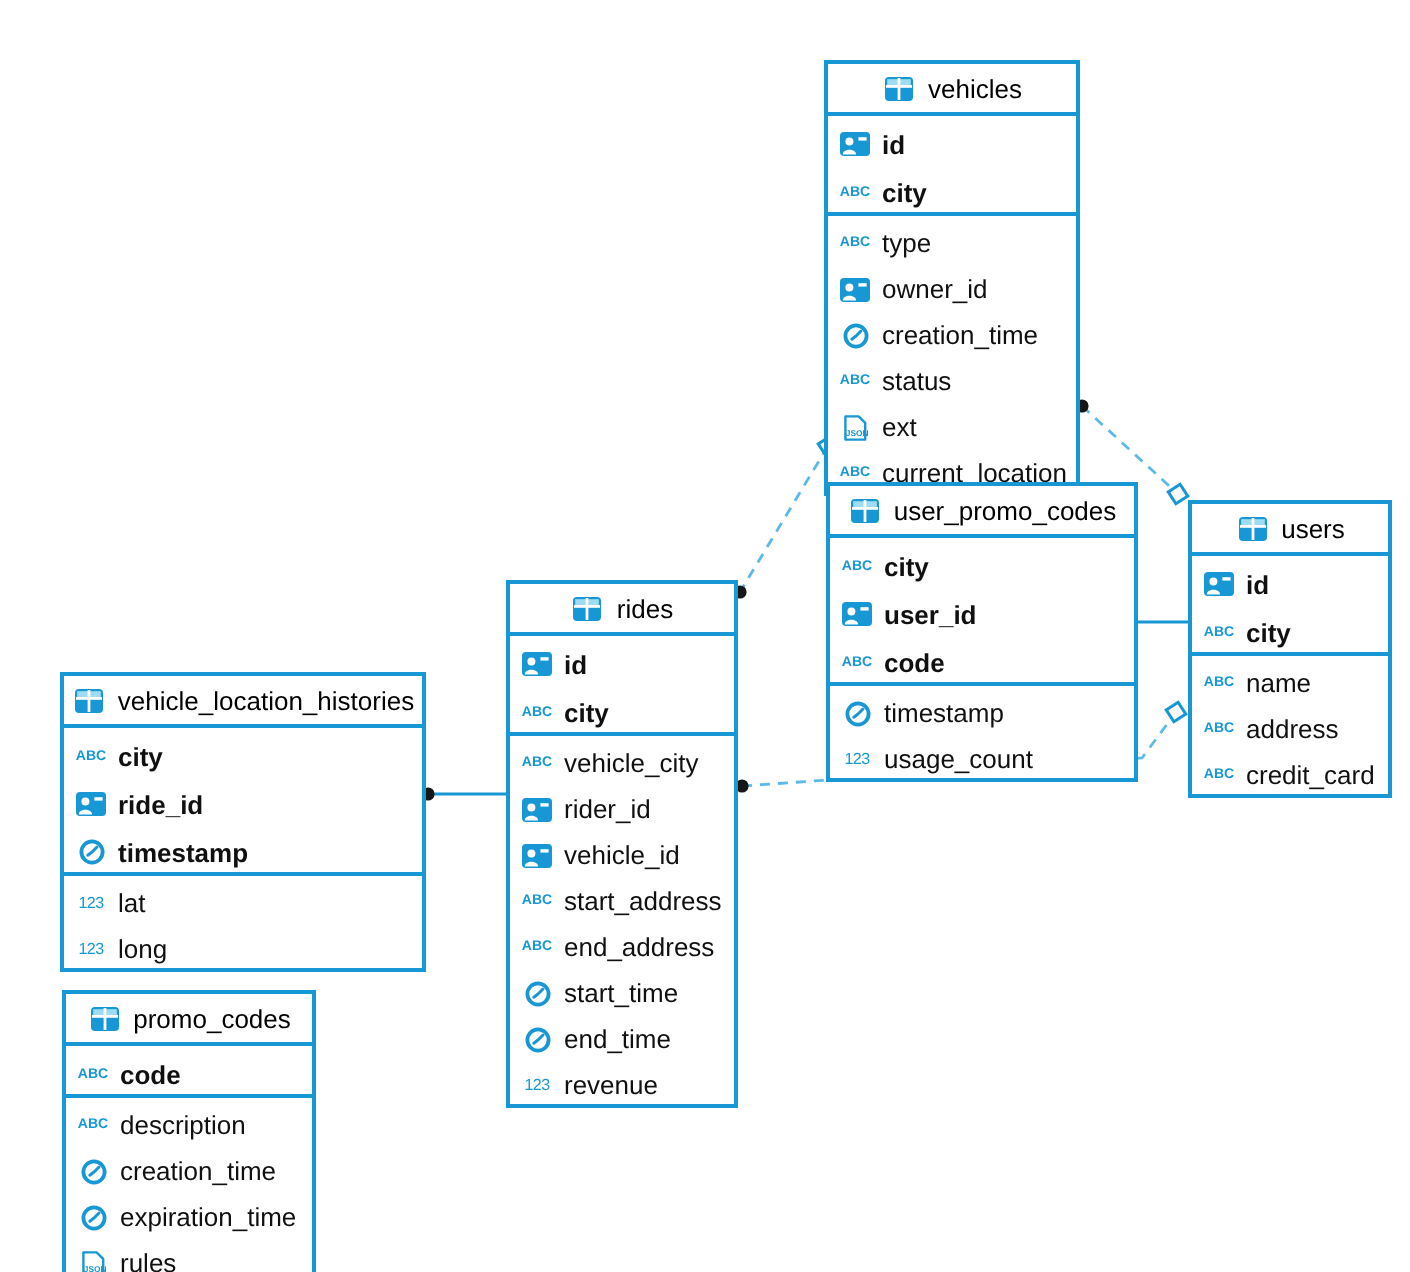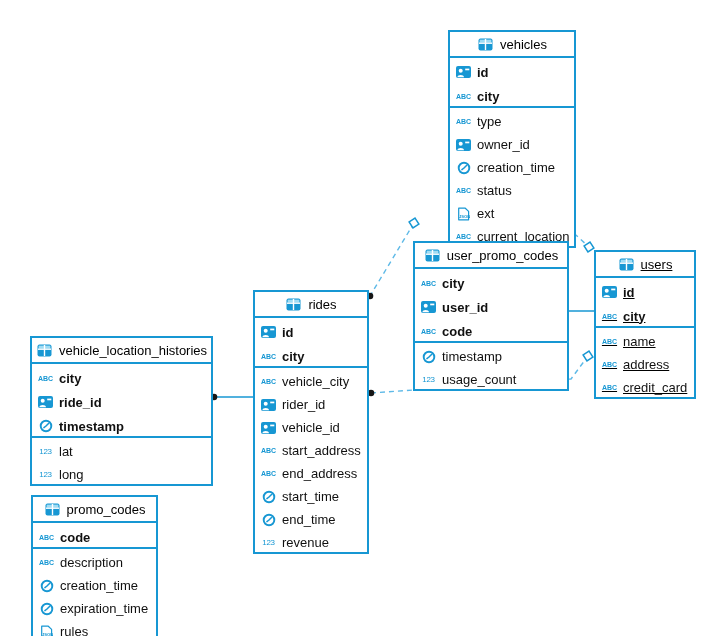--- a/index.html
+++ b/index.html
@@ -40,21 +40,21 @@
       <path d="M213,397 L253,397" fill="none" stroke="#1797d3" stroke-width="1.6"></path>
       <path d="M414,218 L419,223 L414,228 L409,223 Z" fill="#fff" stroke="#1797d3" stroke-width="1.5" transform="rotate(12 414 223)"></path>
       <circle cx="370" cy="296" r="3.3" fill="#161616"></circle>
       <path d="M589,242 L594,247 L589,252 L584,247 Z" fill="#fff" stroke="#1797d3" stroke-width="1.5" transform="rotate(12 589 247)"></path>
       <circle cx="541" cy="203" r="3.3" fill="#161616"></circle>
       <circle cx="559" cy="311" r="3.3" fill="#161616"></circle>
       <path d="M588,351 L593,356 L588,361 L583,356 Z" fill="#fff" stroke="#1797d3" stroke-width="1.5" transform="rotate(12 588 356)"></path>
       <circle cx="371" cy="393" r="3.3" fill="#161616"></circle>
       <circle cx="214" cy="397" r="3.3" fill="#161616"></circle>
     </svg>
-<div class="table-box" style="left: 412px; top: 30px; width: 128px; margin-left: 36px;">
+<div class="table-box" style="left: 412px; top: 30px; width: 128px;">
       <div class="table-header">
         <span class="type-icon">
           <svg width="15" height="13" viewBox="0 0 15 13">
             <rect x="0.5" y="0.5" width="14" height="12" rx="2" fill="#1797d3"></rect>
             <rect x="1.6" y="1.6" width="11.8" height="3.1" fill="#9fdcf4"></rect>
             <line x1="7.5" y1="1" x2="7.5" y2="12" stroke="#fff" stroke-width="1.4"></line>
             <line x1="1" y1="5.2" x2="14" y2="5.2" stroke="#fff" stroke-width="1.4"></line>
           </svg>
         </span>
         <span>vehicles</span>
@@ -176,21 +176,21 @@
           <span>timestamp</span>
         </div>
         <div class="trow">
           <span class="type-icon">
             <span class="type-num">123</span>
           </span>
           <span>usage_count</span>
         </div>
       </div>
     </div>
-    <div class="table-box" style="left: 594px; top: 250px; width: 102px; text-decoration: underline;">
+    <div class="table-box" style="left: 594px; top: 250px; width: 102px;">
       <div class="table-header">
         <span class="type-icon">
           <svg width="15" height="13" viewBox="0 0 15 13">
             <rect x="0.5" y="0.5" width="14" height="12" rx="2" fill="#1797d3"></rect>
             <rect x="1.6" y="1.6" width="11.8" height="3.1" fill="#9fdcf4"></rect>
             <line x1="7.5" y1="1" x2="7.5" y2="12" stroke="#fff" stroke-width="1.4"></line>
             <line x1="1" y1="5.2" x2="14" y2="5.2" stroke="#fff" stroke-width="1.4"></line>
           </svg>
         </span>
         <span>users</span>

